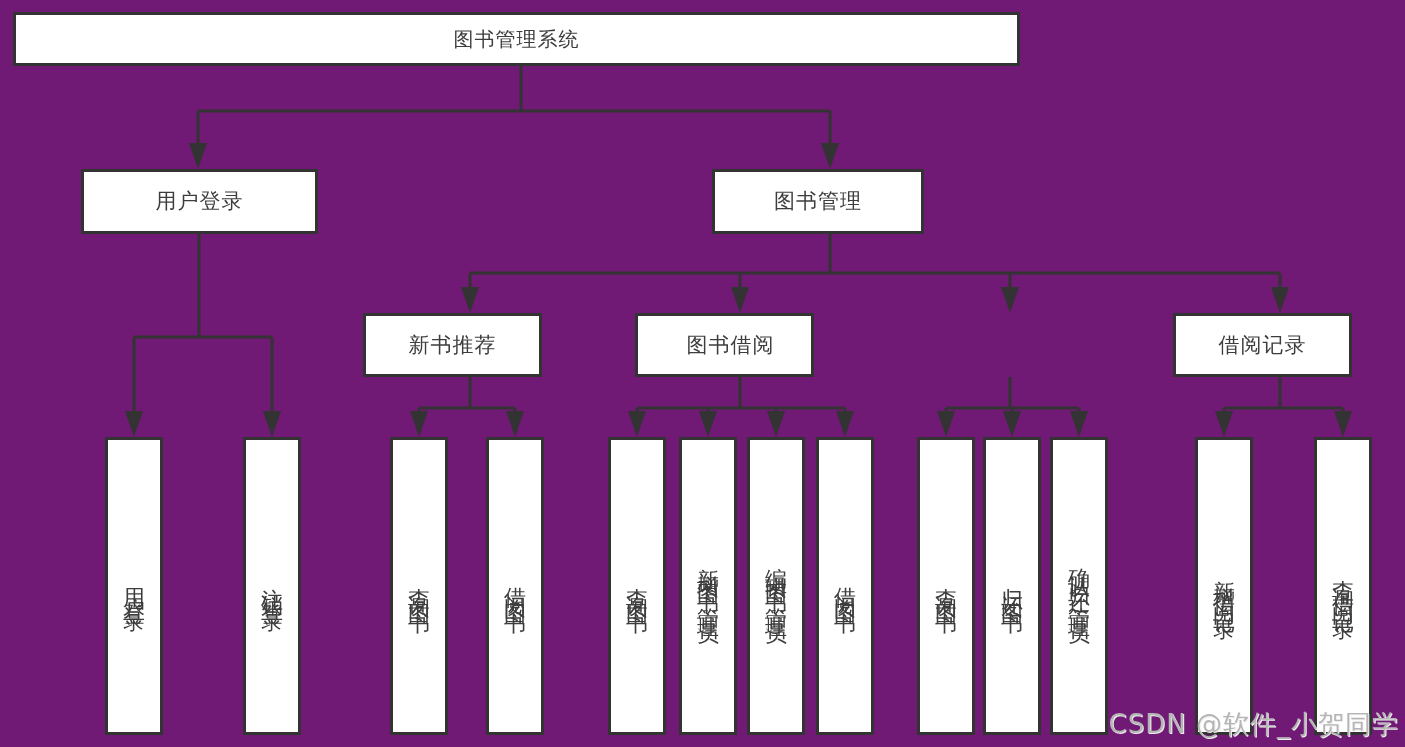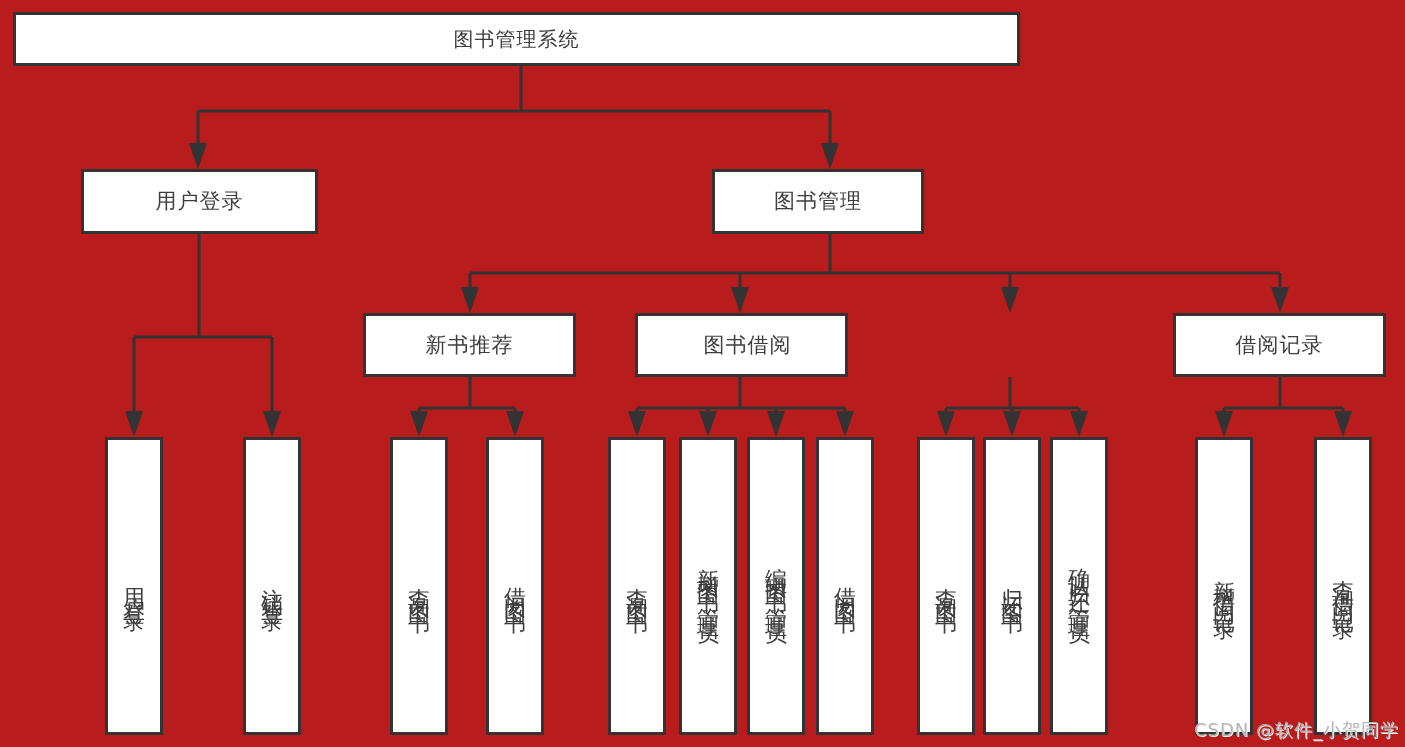--- a/index.html
+++ b/index.html
@@ -4,21 +4,21 @@
 <style>
   html, body {
     margin: 0;
     padding: 0;
     background: #ffffff;
   }
   .stage {
     position: relative;
     width: 1405px;
     height: 747px;
-    background: #b91c1c;
+    background: #701a75;
     overflow: hidden;
     font-family: "DejaVu Sans", "Liberation Sans", sans-serif;
   }
   .connectors {
     position: absolute;
     left: 0;
     top: 0;
     width: 1405px;
     height: 747px;
   }
@@ -45,37 +45,37 @@
   .hbox {
     font-size: 21px;
     letter-spacing: 1px;
     line-height: 1;
   }
   .root-box {
     left: 13px; top: 12px; width: 1007px; height: 54px;
     font-size: 20px;
   }
   .l1 { top: 169px; height: 65px; }
-  .l2 { top: 313px; height: 64px; width: 213px; }
+  .l2 { top: 313px; height: 64px; width: 179px; }
   .vbox {
     top: 437px;
     width: 58px;
     height: 298px;
     writing-mode: vertical-rl;
     text-orientation: mixed;
     font-size: 22px;
     letter-spacing: 8px;
     line-height: 1;
     white-space: nowrap;
   }
   .watermark {
     position: absolute;
     right: 6px;
     bottom: 5px;
-    font-size: 18px;
+    font-size: 26px;
     color: #b5b5b5;
     text-shadow: 1px 1px 0 #efefef;
     z-index: 10;
     letter-spacing: 1px;
     margin-top: 21px;
   }
 </style>
 </head>
 <body>
 

